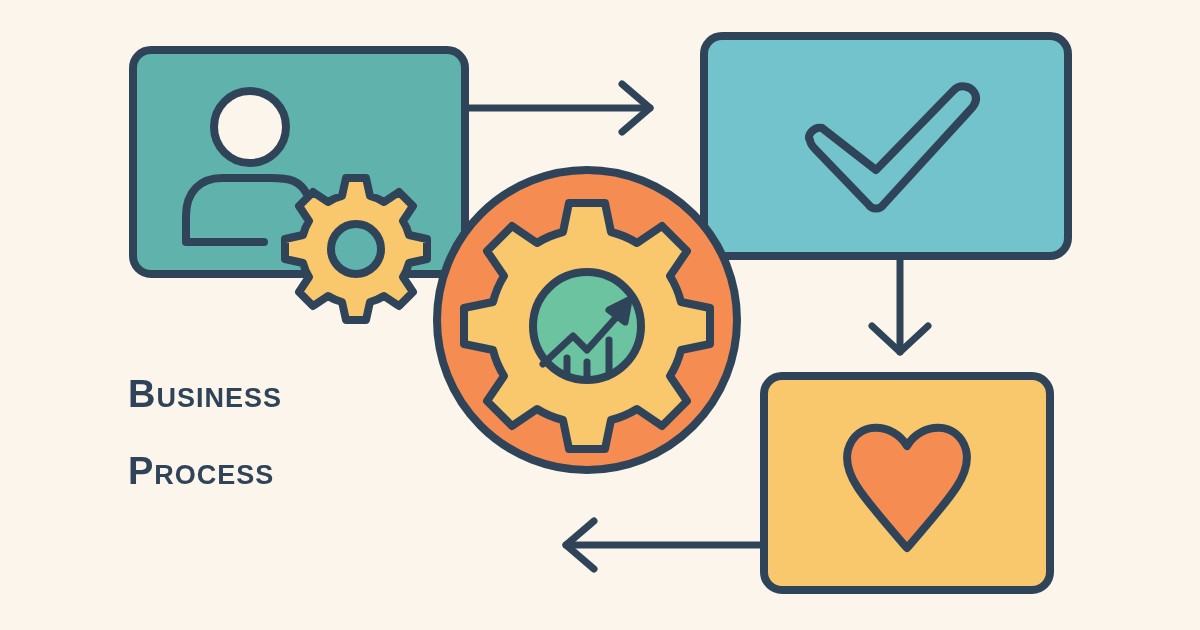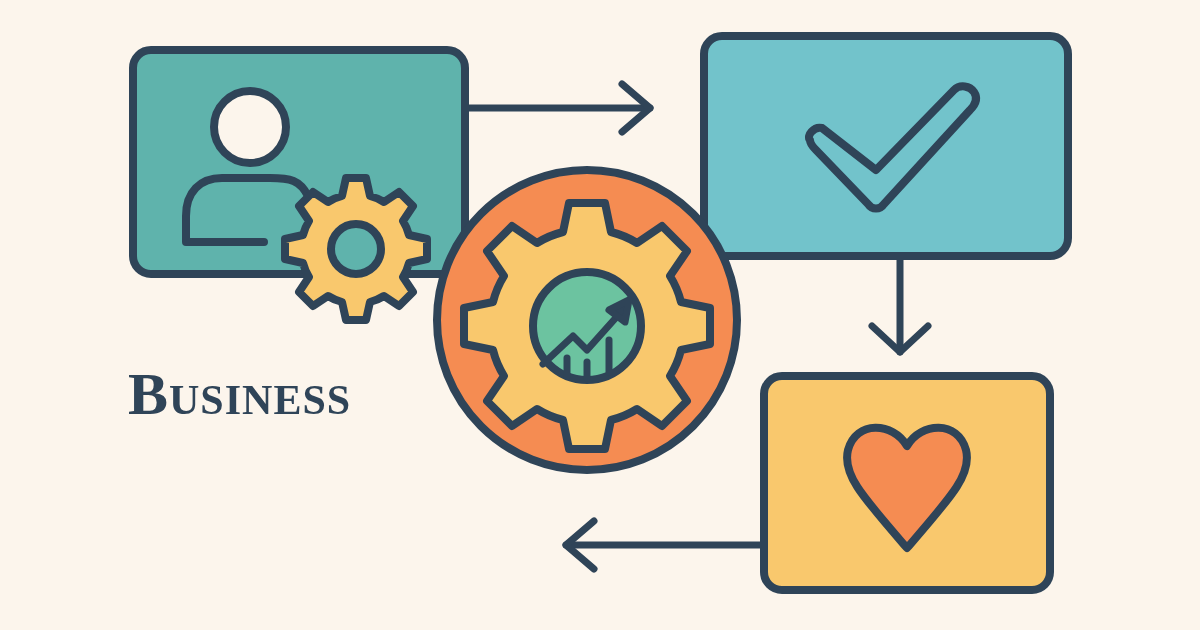--- a/index.html
+++ b/index.html
@@ -1,22 +1,22 @@
 <!DOCTYPE html>
 <html><head>
 <meta charset="utf-8">
 <style>
   html, body { margin: 0; padding: 0; }
   body { width: 1200px; height: 630px; background: #fcf5ec; overflow: hidden; position: relative; }
   #canvas { position: absolute; left: 0; top: 0; }
   .title {
     position: absolute; left: 128px; top: 356px;
-    font-family: Liberation Serif, serif; font-weight: bold;
+    font-family: Liberation Sans, sans-serif; font-weight: bold;
     color: #2f4458; font-variant: small-caps; letter-spacing: 1px;
-    line-height: 77px; font-size: 60px;
+    line-height: 77px; font-size: 38px;
   }
   .title div { white-space: nowrap; }
 </style>
 </head>
 <body>
 
 <svg id="canvas" width="1200" height="630" viewBox="0 0 1200 630">
   <defs>
     
   </defs>
@@ -70,13 +70,14 @@
         <line x1="-20" y1="40" x2="-20" y2="58"></line>
         <line x1="0" y1="44" x2="0" y2="60"></line>
         <line x1="22" y1="22" x2="22" y2="54"></line>
       </g>
     </g>
   </g>
 </svg>
 
 <div class="title">
   <div>Business</div>
+  <div>Process</div>
 </div>
 
 </body></html>

